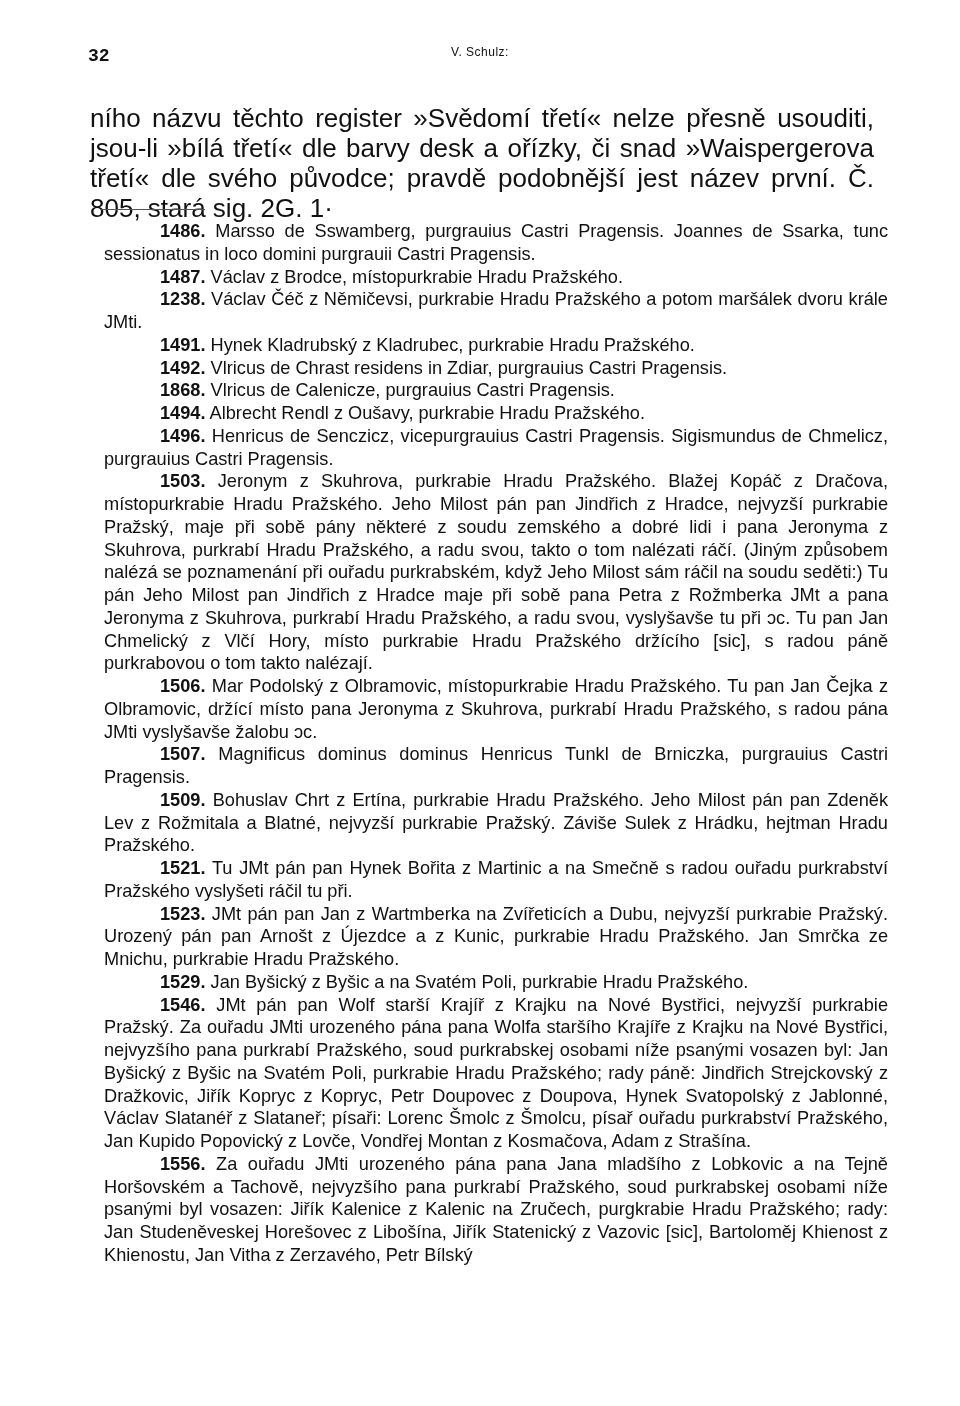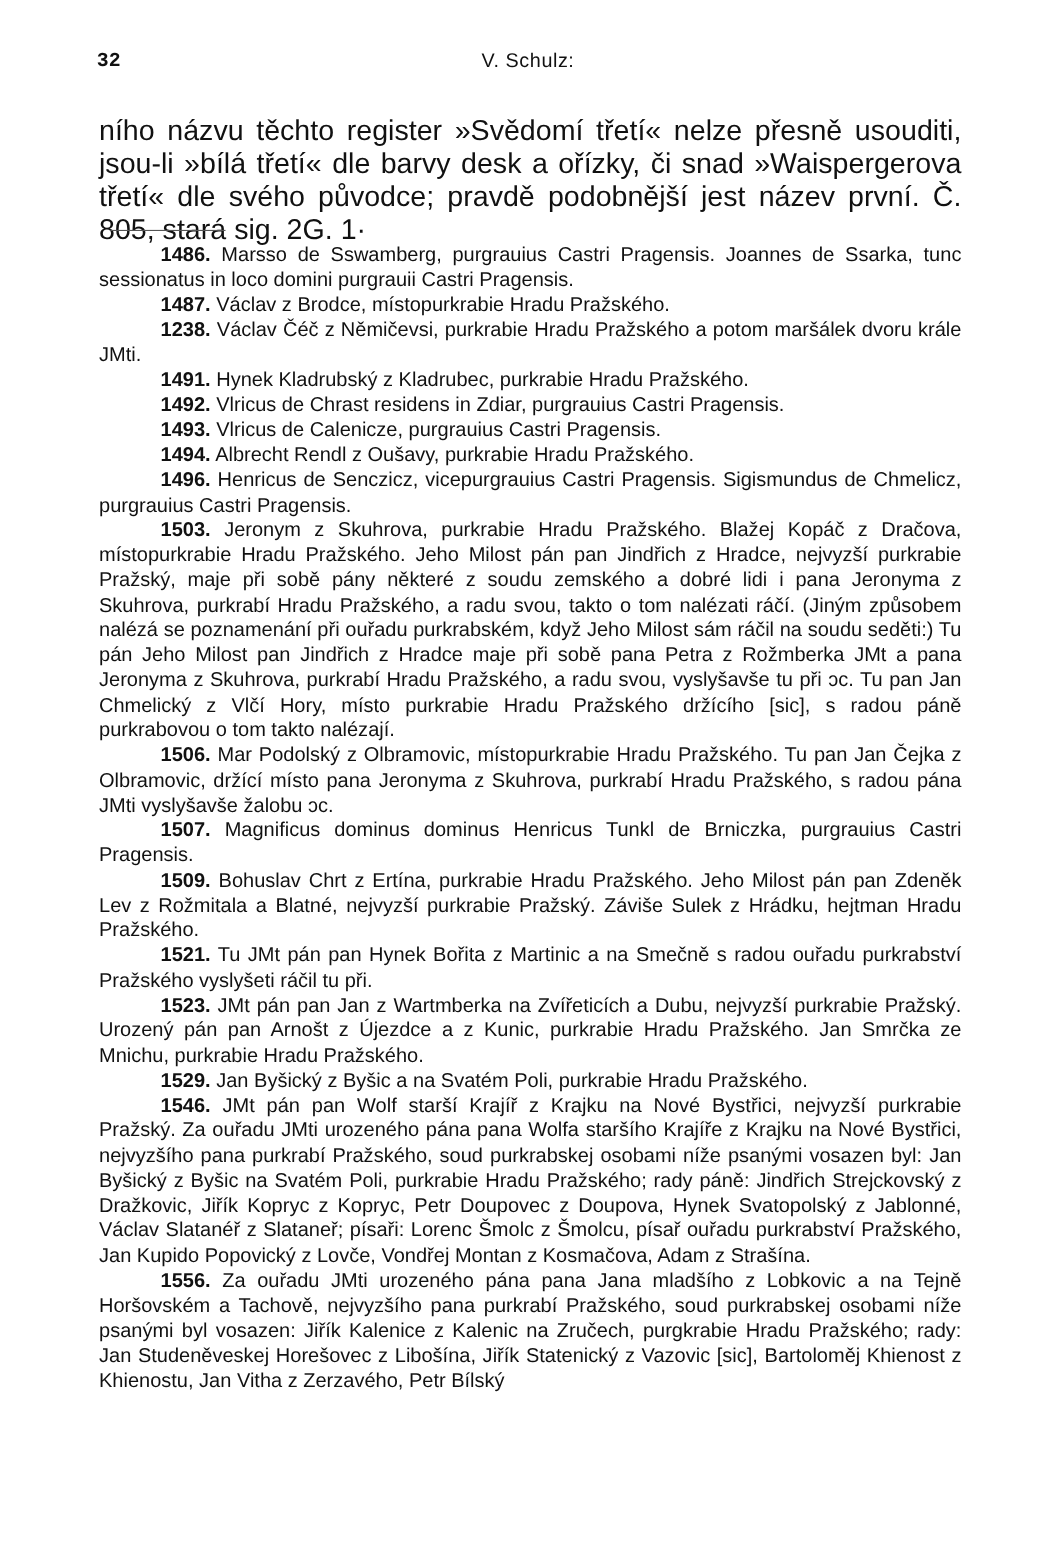--- a/index.html
+++ b/index.html
@@ -1,27 +1,27 @@
 <!DOCTYPE html>
 <html><head>
 <meta charset="utf-8">
 <style>
   html, body { margin:0; padding:0; background:#ffffff; }
   body { width:960px; height:1406px; position:relative; overflow:hidden;
          font-family:"Liberation Serif", serif; color:#111; }
   .page-number { position:absolute; left:88px; top:46px; font-size:18px;
                  font-family:Liberation Mono, monospace; font-weight:bold; }
   .running-head { position:absolute; left:0; right:0; top:45px; text-align:center;
-                  font-size:18px; letter-spacing:0.5px; font-family:"Liberation Sans", sans-serif; }
+                  font-size:12px; letter-spacing:0.5px; font-family:"Liberation Sans", sans-serif; }
   .footnote-cont { position:absolute; left:90px; width:784px; top:103px;
                    font-size:26px; line-height:30px; text-align:justify;
                    font-family:"Liberation Sans", sans-serif; font-stretch:condensed; }
   .rule { position:absolute; left:100px; top:209px; width:105px; height:0;
           border-top:1.5px solid #555; }
-  .body-text { position:absolute; left:90px; width:784px; top:220px;
+  .body-text { position:absolute; left:104px; width:784px; top:220px;
                font-size:18.2px; line-height:22.75px; text-align:justify;
                font-family:"Liberation Sans", sans-serif; }
   .entry { margin:0; text-indent:56px; }
   .year { font-weight:bold; }
   .entry-text { font-weight:normal; }
 </style>
 </head>
 <body>
 
 <div>
@@ -31,21 +31,21 @@
   <div class="footnote-cont">ního názvu těchto register »Svědomí třetí« nelze přesně usouditi, jsou-li »bílá třetí« dle barvy desk a ořízky, či snad »Waispergerova třetí« dle svého původce; pravdě podobnější jest název první. Č. 805, stará sig. 2G. 1·</div>
 
   <div class="rule"></div>
 
   <div class="body-text">
     <p class="entry"><span class="year">1486.</span> <span class="entry-text">Marsso de Sswamberg, purgrauius Castri Pragensis. Joannes de Ssarka, tunc sessionatus in loco domini purgrauii Castri Pragensis.</span></p>
     <p class="entry"><span class="year">1487.</span> <span class="entry-text">Václav z Brodce, místopurkrabie Hradu Pražského.</span></p>
     <p class="entry"><span class="year">1238.</span> <span class="entry-text">Václav Čéč z Němičevsi, purkrabie Hradu Pražského a potom maršálek dvoru krále JMti.</span></p>
     <p class="entry"><span class="year">1491.</span> <span class="entry-text">Hynek Kladrubský z Kladrubec, purkrabie Hradu Pražského.</span></p>
     <p class="entry"><span class="year">1492.</span> <span class="entry-text">Vlricus de Chrast residens in Zdiar, purgrauius Castri Pragensis.</span></p>
-    <p class="entry"><span class="year">1493.</span> <span class="entry-text">Vlricus de Calenicze, purgrauius Castri Pragensis.</span></p>
+    <p class="entry"><span class="year">1868.</span> <span class="entry-text">Vlricus de Calenicze, purgrauius Castri Pragensis.</span></p>
     <p class="entry"><span class="year">1494.</span> <span class="entry-text">Albrecht Rendl z Oušavy, purkrabie Hradu Pražského.</span></p>
     <p class="entry"><span class="year">1496.</span> <span class="entry-text">Henricus de Senczicz, vicepurgrauius Castri Pragensis. Sigismundus de Chmelicz, purgrauius Castri Pragensis.</span></p>
     <p class="entry"><span class="year">1503.</span> <span class="entry-text">Jeronym z Skuhrova, purkrabie Hradu Pražského. Blažej Kopáč z Dračova, místopurkrabie Hradu Pražského. Jeho Milost pán pan Jindřich z Hradce, nejvyzší purkrabie Pražský, maje při sobě pány některé z soudu zemského a dobré lidi i pana Jeronyma z Skuhrova, purkrabí Hradu Pražského, a radu svou, takto o tom nalézati ráčí. (Jiným způsobem nalézá se poznamenání při ouřadu purkrabském, když Jeho Milost sám ráčil na soudu seděti:) Tu pán Jeho Milost pan Jindřich z Hradce maje při sobě pana Petra z Rožmberka JMt a pana Jeronyma z Skuhrova, purkrabí Hradu Pražského, a radu svou, vyslyšavše tu při ɔc. Tu pan Jan Chmelický z Vlčí Hory, místo purkrabie Hradu Pražského držícího [sic], s radou páně purkrabovou o tom takto nalézají.</span></p>
     <p class="entry"><span class="year">1506.</span> <span class="entry-text">Mar Podolský z Olbramovic, místopurkrabie Hradu Pražského. Tu pan Jan Čejka z Olbramovic, držící místo pana Jeronyma z Skuhrova, purkrabí Hradu Pražského, s radou pána JMti vyslyšavše žalobu ɔc.</span></p>
     <p class="entry"><span class="year">1507.</span> <span class="entry-text">Magnificus dominus dominus Henricus Tunkl de Brniczka, purgrauius Castri Pragensis.</span></p>
     <p class="entry"><span class="year">1509.</span> <span class="entry-text">Bohuslav Chrt z Ertína, purkrabie Hradu Pražského. Jeho Milost pán pan Zdeněk Lev z Rožmitala a Blatné, nejvyzší purkrabie Pražský. Záviše Sulek z Hrádku, hejtman Hradu Pražského.</span></p>
     <p class="entry"><span class="year">1521.</span> <span class="entry-text">Tu JMt pán pan Hynek Bořita z Martinic a na Smečně s radou ouřadu purkrabství Pražského vyslyšeti ráčil tu při.</span></p>
     <p class="entry"><span class="year">1523.</span> <span class="entry-text">JMt pán pan Jan z Wartmberka na Zvířeticích a Dubu, nejvyzší purkrabie Pražský. Urozený pán pan Arnošt z Újezdce a z Kunic, purkrabie Hradu Pražského. Jan Smrčka ze Mnichu, purkrabie Hradu Pražského.</span></p>
     <p class="entry"><span class="year">1529.</span> <span class="entry-text">Jan Byšický z Byšic a na Svatém Poli, purkrabie Hradu Pražského.</span></p>
     <p class="entry"><span class="year">1546.</span> <span class="entry-text">JMt pán pan Wolf starší Krajíř z Krajku na Nové Bystřici, nejvyzší purkrabie Pražský. Za ouřadu JMti urozeného pána pana Wolfa staršího Krajíře z Krajku na Nové Bystřici, nejvyzšího pana purkrabí Pražského, soud purkrabskej osobami níže psanými vosazen byl: Jan Byšický z Byšic na Svatém Poli, purkrabie Hradu Pražského; rady páně: Jindřich Strejckovský z Dražkovic, Jiřík Kopryc z Kopryc, Petr Doupovec z Doupova, Hynek Svatopolský z Jablonné, Václav Slatanéř z Slataneř; písaři: Lorenc Šmolc z Šmolcu, písař ouřadu purkrabství Pražského, Jan Kupido Popovický z Lovče, Vondřej Montan z Kosmačova, Adam z Strašína.</span></p>

